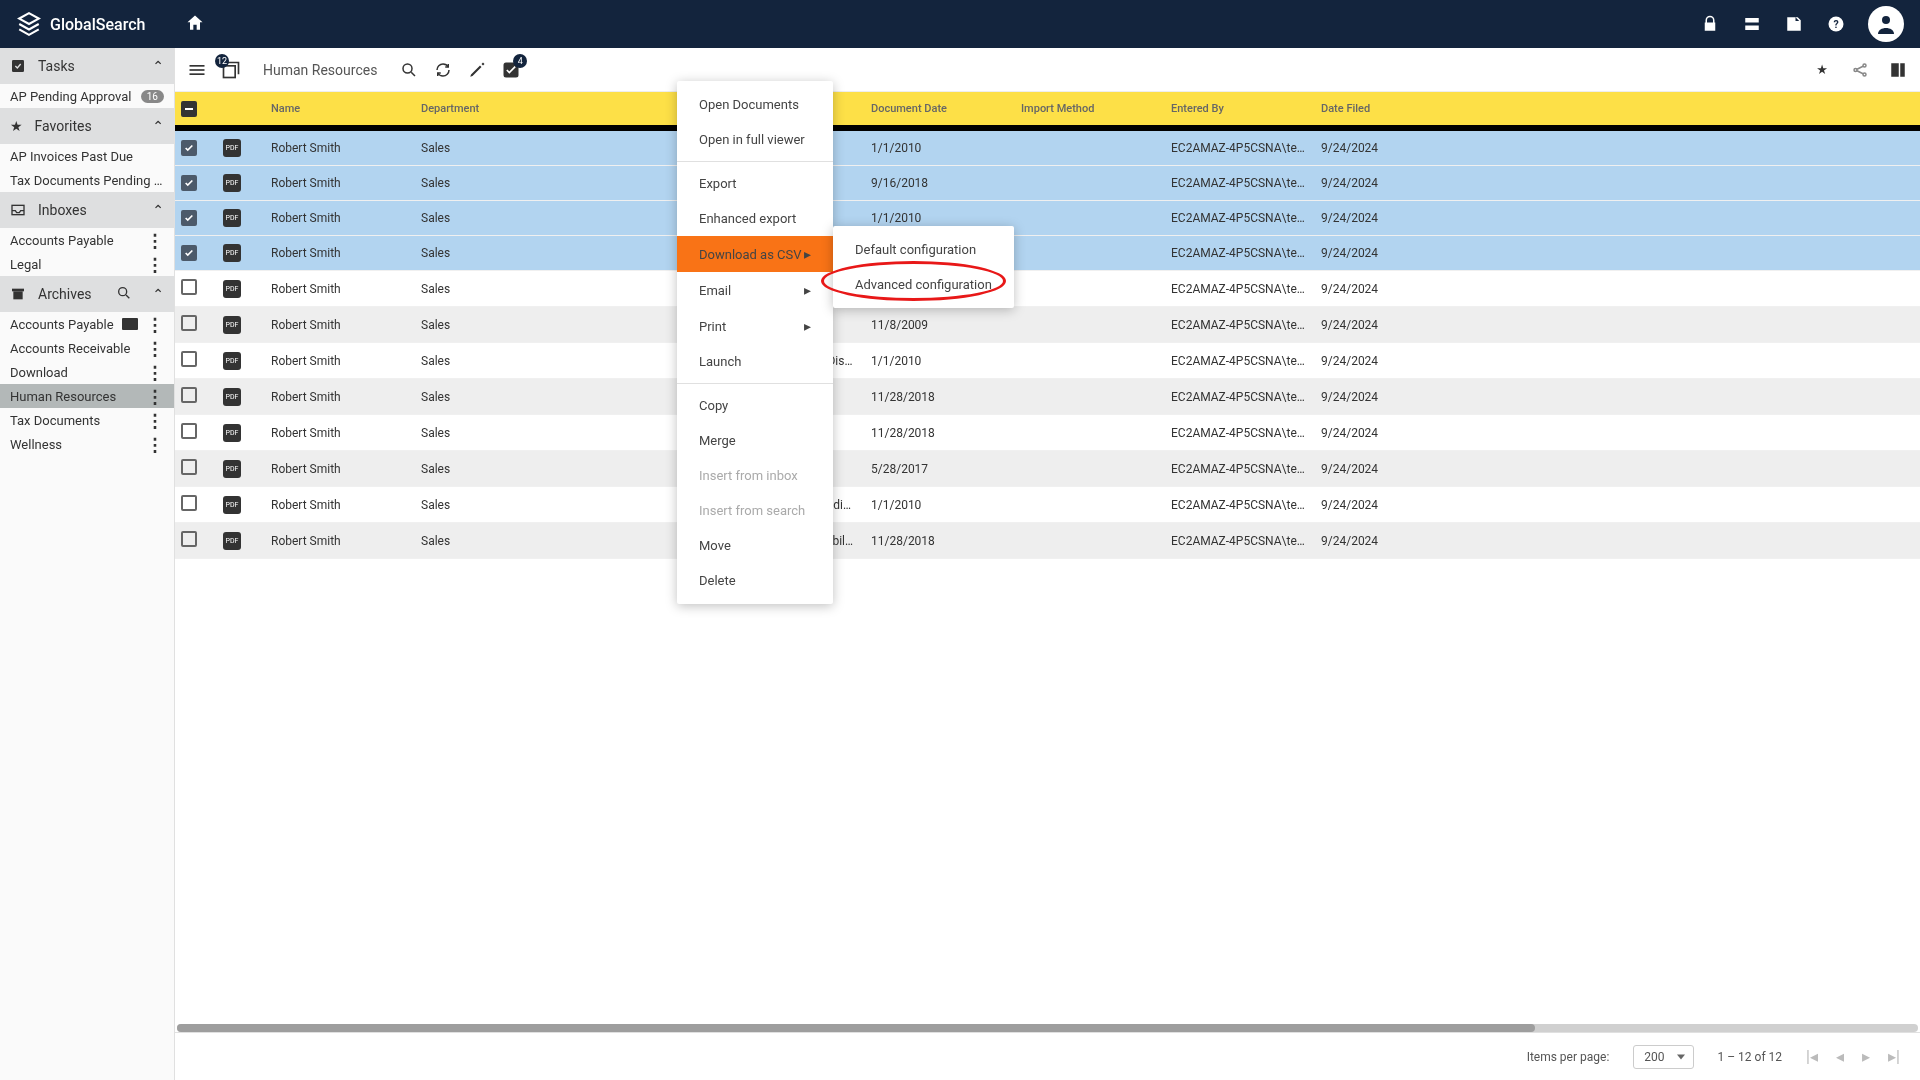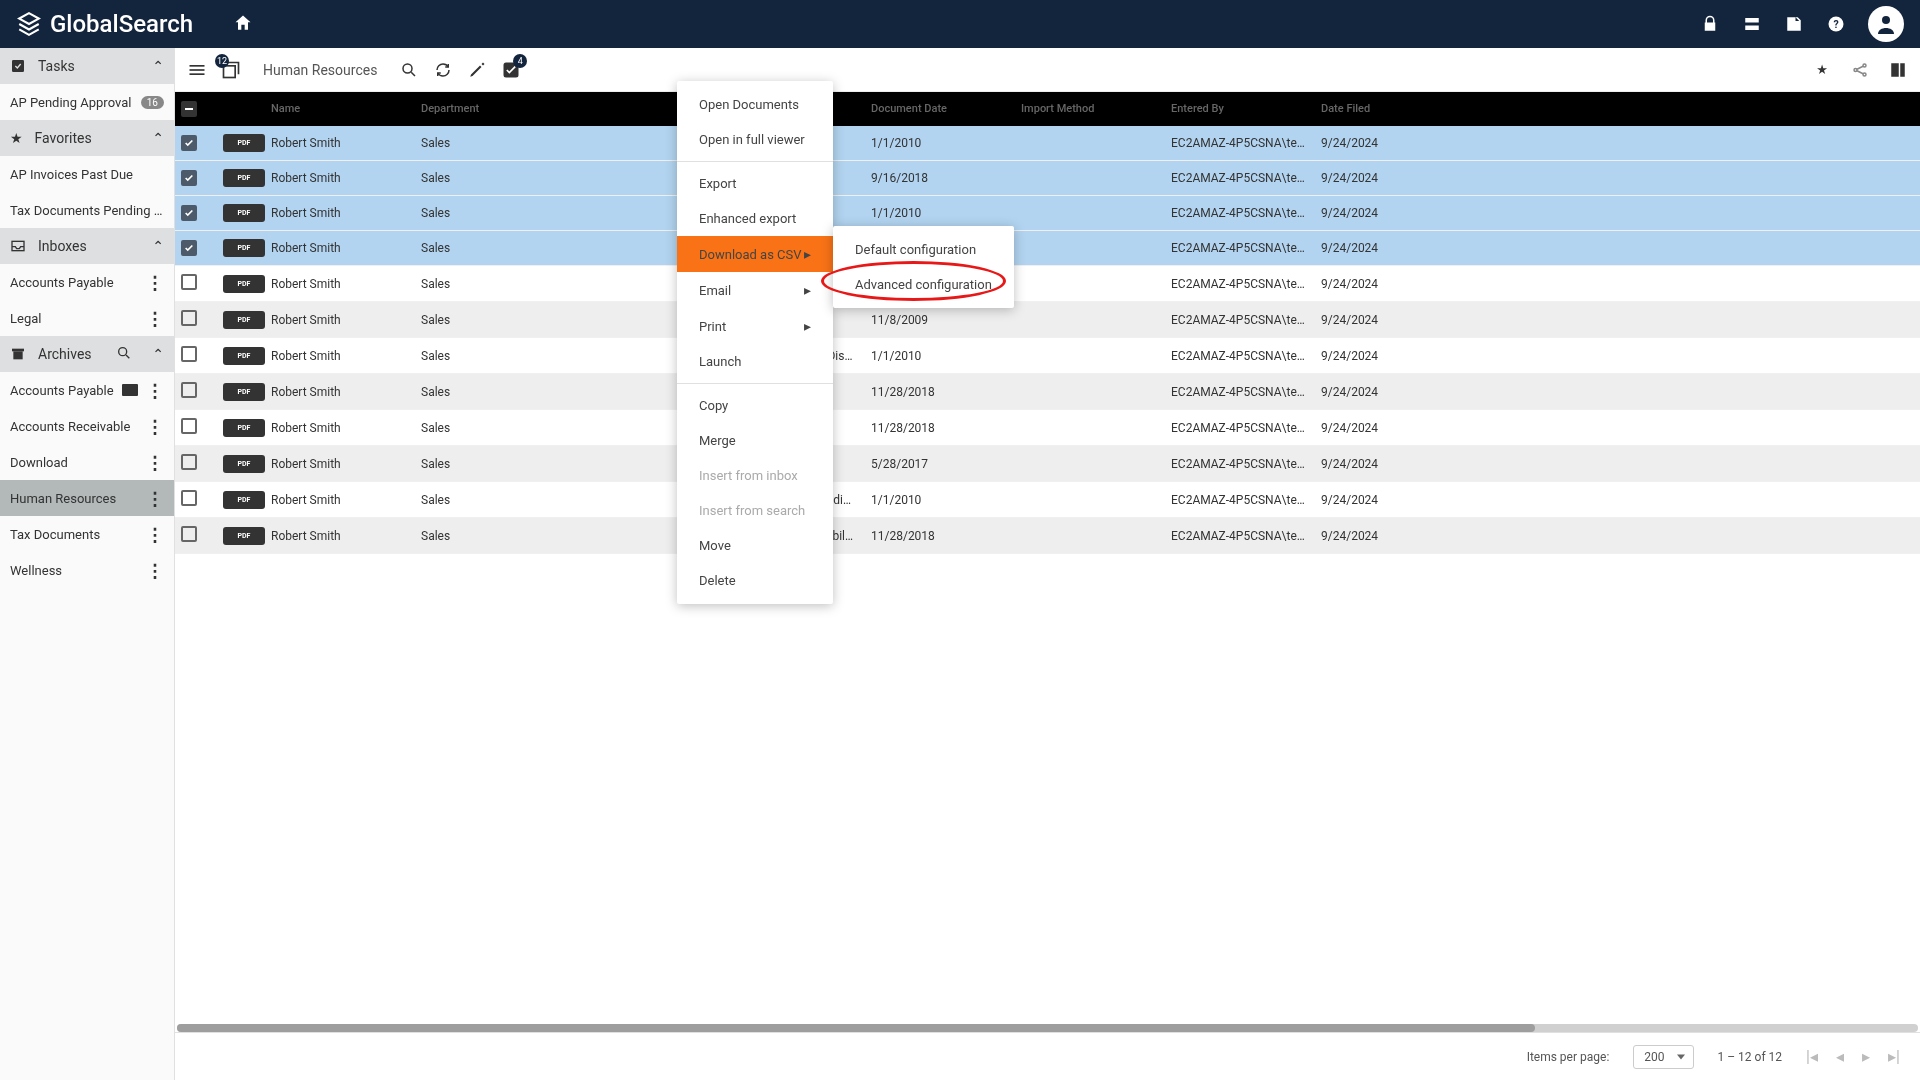--- a/index.html
+++ b/index.html
@@ -1,52 +1,52 @@
 <!DOCTYPE html>
 <html><head>
 <meta charset="utf-8">
 <style>
 * { box-sizing: border-box; margin: 0; padding: 0; }
 body { font-family: Roboto, Arial, sans-serif; font-size: 13px; color: #333; background: #fff; overflow: hidden; width: 1920px; height: 1080px; }
 .topbar { height: 48px; background: #13243d; display: flex; align-items: center; padding: 0 16px; color: #fff; }
-.logo { display: flex; align-items: center; gap: 8px; font-size: 24px; font-weight: 500; }
+.logo { display: flex; align-items: center; gap: 8px; font-size: 16px; font-weight: 500; }
 .logo-icon { width: 26px; height: 26px; display:flex; align-items:center; justify-content:center;}
 .home-btn { margin-left: 40px; color: #fff; cursor: pointer; }
 .topbar-spacer { flex: 1; }
 .topbar-icons { display: flex; gap: 22px; align-items: center; }
 .topbar-icons .ic { width: 20px; height: 20px; display:flex; align-items:center; justify-content:center; cursor:pointer;}
 .avatar { width: 36px; height: 36px; border-radius: 50%; background: #fff; display:flex; align-items:center; justify-content:center; color:#13243d;}
 .body { display: flex; height: calc(1080px - 48px); }
 .sidebar { width: 175px; background: #fafafa; border-right: 1px solid #e0e0e0; height:100%;}
 .section-header { display: flex; align-items: center; padding: 0 10px; height: 36px; background: #dedfe0; font-size: 14px; color:#333; gap:12px;}
 .section-header .expand { margin-left: auto; cursor:pointer;}
 .section-header .search-ic { margin-left: auto;}
-.sidebar-item { display: flex; align-items: center; padding: 0 10px; height: 36px; font-size: 13px; cursor:pointer; gap:8px;}
+.sidebar-item { display: flex; align-items: center; padding: 0 10px; height: 24px; font-size: 13px; cursor:pointer; gap:8px;}
 .sidebar-item.selected { background: #b3b8b8; }
 .sidebar-item .more { margin-left: auto; font-size:18px; font-weight:bold;}
 .badge { background: #888; color:#fff; border-radius: 10px; font-size:10px; padding:1px 6px; margin-left:auto;}
 .folder-ic { width:16px; height:12px; background:#333; border-radius:1px;}
 .content { flex: 1; display: flex; flex-direction: column; position:relative; }
 .toolbar { height: 44px; display: flex; align-items: center; padding: 0 12px; gap: 14px; border-bottom: 1px solid #eee;}
 .toolbar-title { font-size: 14px; color:#555; margin: 0 8px;}
 .toolbar .ic { width:20px; height:20px; display:flex; align-items:center; justify-content:center; cursor:pointer; color:#333;}
 .badge-circle { background:#13243d; color:#fff; border-radius:50%; font-size:9px; width:14px; height:14px; display:flex; align-items:center; justify-content:center; position:absolute; top:-6px; left:-6px;}
 .toolbar-right { margin-left:auto; display:flex; gap:18px; align-items:center;}
 .grid { flex:1; overflow:auto;}
 .grid table { width:100%; border-collapse:collapse; table-layout: fixed;}
-.grid th { text-align:left; font-size:11px; color:#666; font-weight:500; padding:8px 6px; border-bottom:1px solid #000000; background:#000000; white-space:nowrap; overflow:hidden; text-overflow:ellipsis;}
+.grid th { text-align:left; font-size:11px; color:#666; font-weight:500; padding:8px 6px; border-bottom:6px solid #000000; background:#fde047; white-space:nowrap; overflow:hidden; text-overflow:ellipsis;}
 .grid td { font-size:12px; padding:8px 6px; border-bottom:1px solid #f0f0f0; white-space:nowrap; overflow:hidden; text-overflow:ellipsis;}
 .grid tr.row-odd { background:#fff;}
 .grid tr.row-even { background:#eeeeee;}
 .grid tr.row-selected { background:#b2d4f0 !important;}
 .chk { width:16px; height:16px; border:2px solid #666; border-radius:2px; display:inline-flex; align-items:center; justify-content:center; cursor:pointer;}
 .chk.checked { background:#4c5a6a; border-color:#4c5a6a; color:#fff;}
 .chk.ind { background:#333; border-color:#333;}
 .chk.ind::after { content:""; width:8px; height:2px; background:#fff;}
-.pdf-ic { display:inline-flex; width:42px; height:18px; background:#333; border-radius:3px; align-items:center; justify-content:center; color:#fff; font-size:7px; font-weight:bold;}
+.pdf-ic { display:inline-flex; width:18px; height:18px; background:#333; border-radius:3px; align-items:center; justify-content:center; color:#fff; font-size:7px; font-weight:normal;}
 .ctx-menu { position:absolute; background:#fff; box-shadow:0 2px 12px rgba(0,0,0,0.25); border-radius:2px; padding:6px 0; z-index:100; min-width:156px;}
 .ctx-menu .mi { padding:10px 22px; font-size:13px; color:#444; cursor:pointer; display:flex; align-items:center;}
 .ctx-menu .mi.highlight { background:#f97316;}
 .ctx-menu .mi.disabled { color:#aaa; cursor:default;text-align:center;}
 .ctx-menu .mi .arrow { margin-left:auto; font-size:14px;}
 .ctx-menu .sep { height:1px; background:#e0e0e0; margin:4px 0;}
 .highlight-oval { position:absolute; border:3px solid #e81818; border-radius:50%/50%; pointer-events:none; z-index:200;}
 .footer { height:48px; border-top:1px solid #e0e0e0; display:flex; align-items:center; padding:0 20px; gap:24px; color:#555; font-size:12px;}
 .footer .sp { flex:1;}
 .select-box { border:1px solid #ccc; border-radius:3px; padding:4px 28px 4px 10px; position:relative; cursor:pointer;}

